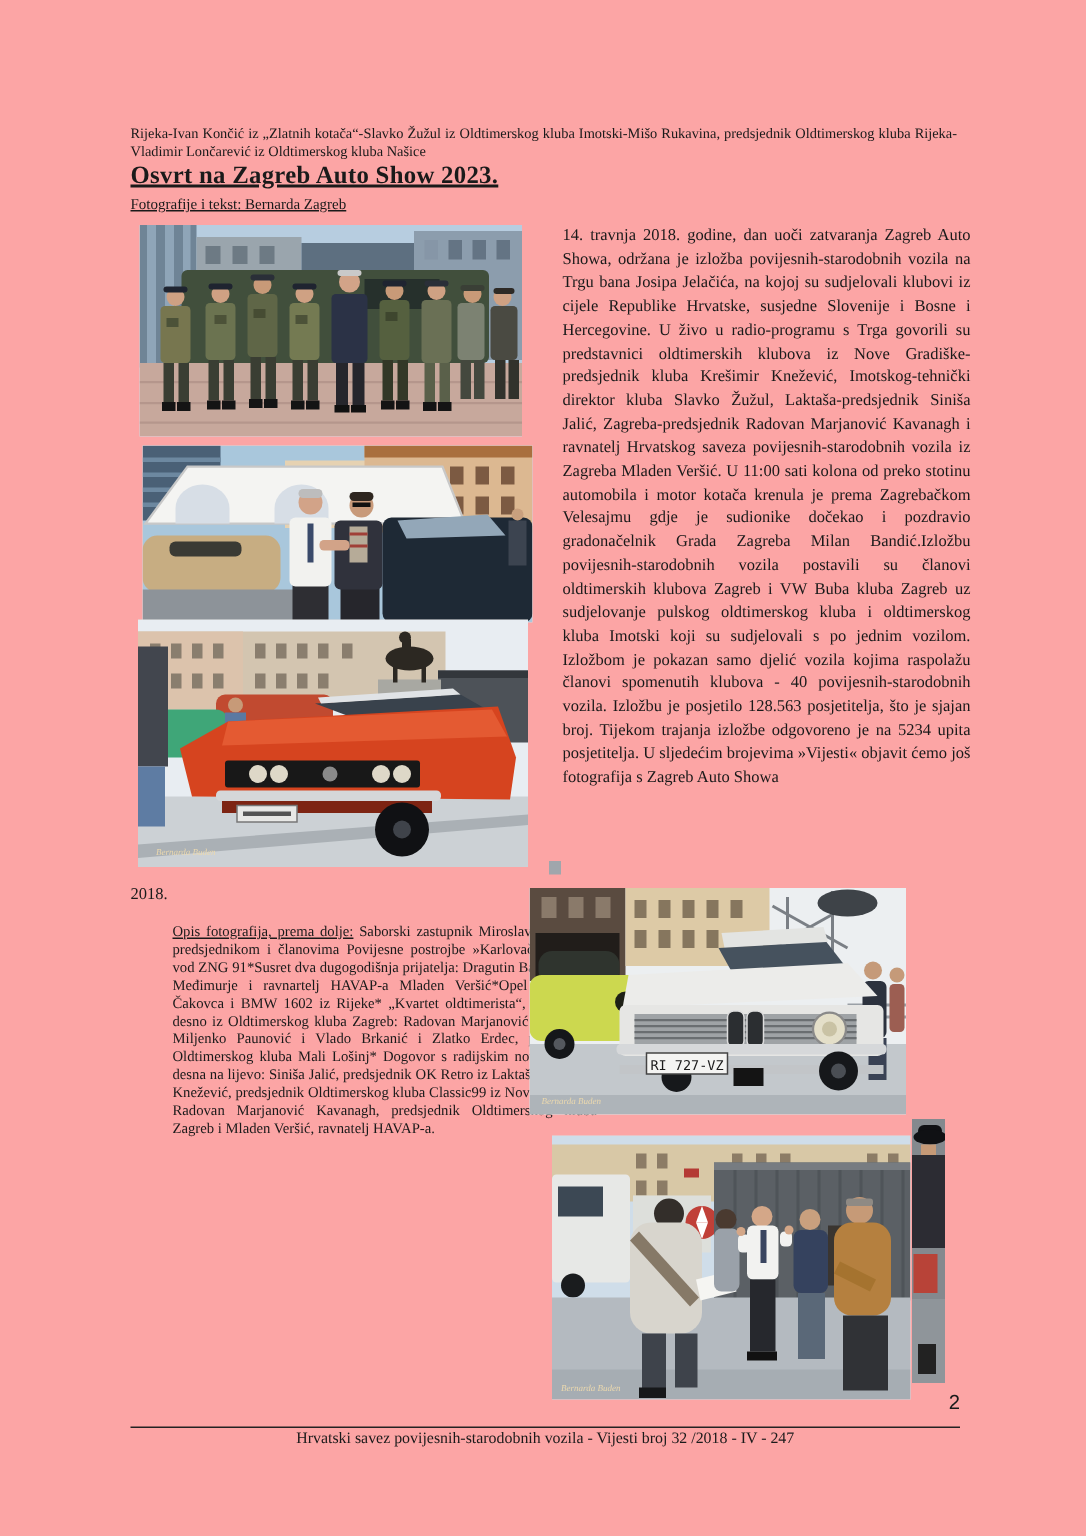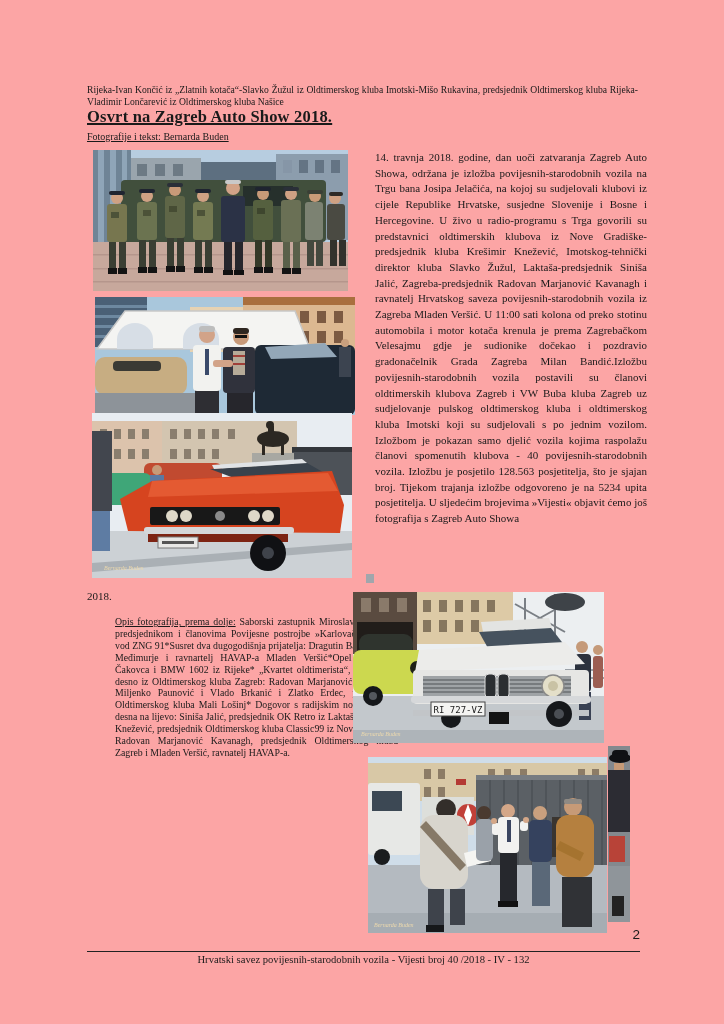--- a/index.html
+++ b/index.html
@@ -48,23 +48,23 @@
   .footer-rule { left:87px; top:951px; width:553px; border-top:1.2px solid #222; }
   .footer-text { left:87px; top:954px; width:553px; text-align:center; font-size:10.6px; }
 </style>
 </head>
 <body>
 
 <div class="page">
 
   <div class="abs header-caption">Rijeka-Ivan Končić iz „Zlatnih kotača“-Slavko Žužul iz Oldtimerskog kluba Imotski-Mišo Rukavina, predsjednik Oldtimerskog kluba Rijeka-Vladimir Lončarević iz Oldtimerskog kluba Našice</div>
 
-  <div class="abs doc-title">Osvrt na Zagreb Auto Show 2018.</div>
-
-  <div class="abs credit-line">Fotografije i tekst: Bernarda Buden</div>
+  <div class="abs doc-title">Osvrt na Zagreb Auto Show 2023.</div>
+
+  <div class="abs credit-line">Fotografije i tekst: Bernarda Zagreb</div>
 
   <div class="photo photo1">
     <svg viewBox="0 0 255 141" preserveAspectRatio="none">
       <rect width="255" height="141" fill="#b7cde0"></rect>
       <rect x="0" y="0" width="38" height="95" fill="#6f8496"></rect>
       <rect x="5" y="0" width="6" height="95" fill="#8fa5b8"></rect>
         <rect x="17" y="0" width="6" height="95" fill="#8fa5b8"></rect>
         <rect x="29" y="0" width="5" height="95" fill="#8fa5b8"></rect>
       <rect x="38" y="8" width="70" height="82" fill="#9aa5ad"></rect>
       <rect x="44" y="14" width="10" height="12" fill="#6d7a84"></rect>
@@ -457,15 +457,15 @@
       <rect x="0" y="24" width="22" height="62" fill="#2c2c33"></rect>
       <rect x="1" y="90" width="16" height="26" fill="#b84338"></rect>
       <rect x="0" y="120" width="22" height="56" fill="#8f959a"></rect>
       <rect x="4" y="150" width="12" height="20" fill="#222222"></rect>
     </svg>
   </div>
 
   <div class="abs page-number">2</div>
 
   <div class="abs footer-rule"></div>
-  <div class="abs footer-text">Hrvatski savez povijesnih-starodobnih vozila - Vijesti broj 40 /2018 - IV - 132</div>
+  <div class="abs footer-text">Hrvatski savez povijesnih-starodobnih vozila - Vijesti broj 32 /2018 - IV - 247</div>
 
 </div>
 
 </body></html>

